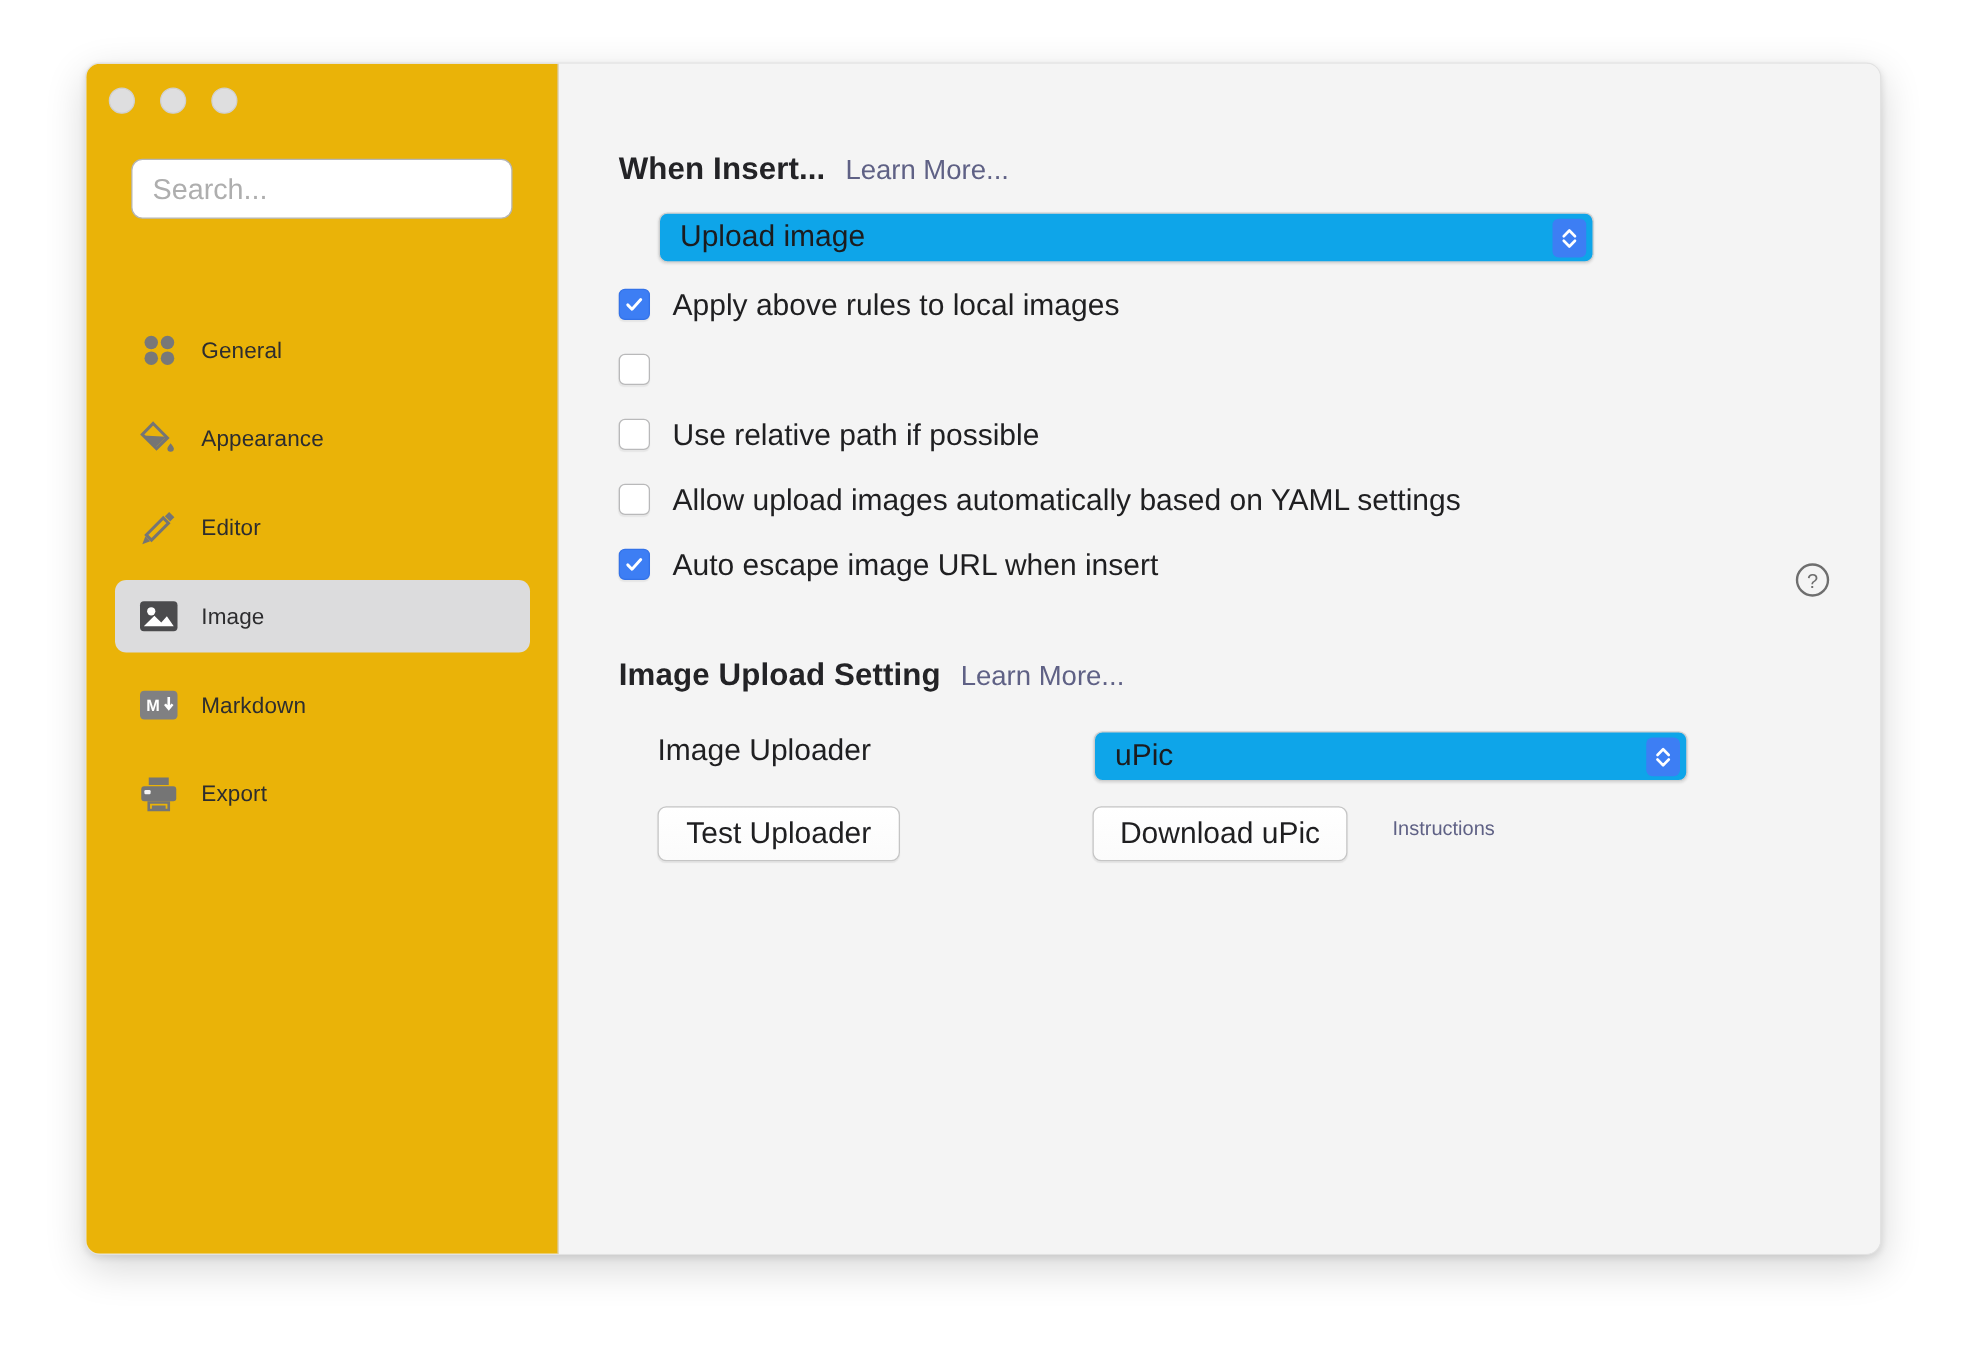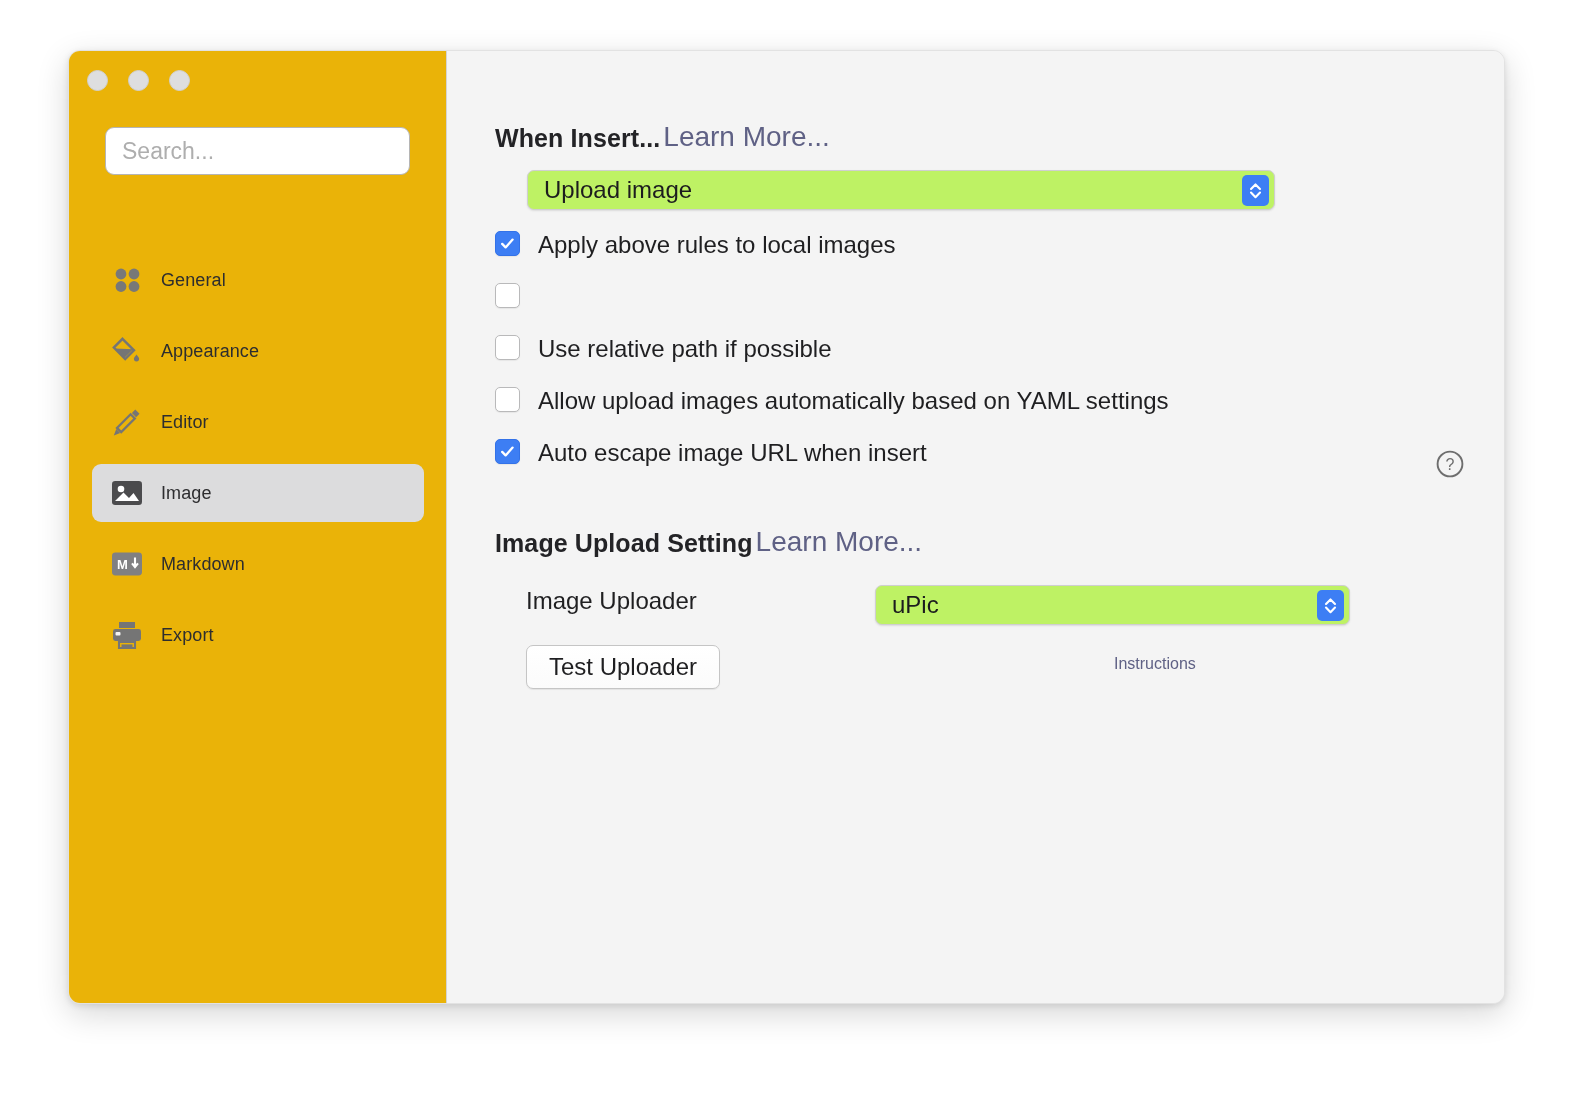--- a/index.html
+++ b/index.html
@@ -117,39 +117,39 @@
   
   #content {
     flex: 1 1 auto;
     background: #f4f4f4;
     position: relative;
   }
 
   .section-head {
     position: absolute;
     display: flex;
-    align-items: flex-end;
-    gap: 3px;
+    align-items: center;
+    gap: 16px;
   }
   .section-title {
     font-size: 25px;
     font-weight: bold;
     color: #232326;
     letter-spacing: 0.1px;
   }
   .learn-link {
-    font-size: 28px;
+    font-size: 22px;
     color: #5f6185;
     cursor: default;
   }
 
   .popup {
     position: absolute;
     box-sizing: border-box;
-    background: #bef264;
+    background: #0ea5e9;
     border: 1px solid #cfcfcf;
     border-radius: 7px;
     box-shadow: 0 1px 2px rgba(0,0,0,0.10);
     display: flex;
     align-items: center;
   }
   .popup-value {
     font-size: 24px;
     color: #1c1c1e;
     padding-left: 16px;
@@ -414,18 +414,19 @@
         <span class="stepper">
           <svg width="15" height="19" viewBox="0 0 15 19">
             <path d="M3 8 L7.5 3.4 L12 8" stroke="#ffffff" stroke-width="2.1" fill="none" stroke-linecap="round" stroke-linejoin="round"></path>
             <path d="M3 11.6 L7.5 16.2 L12 11.6" stroke="#ffffff" stroke-width="2.1" fill="none" stroke-linecap="round" stroke-linejoin="round"></path>
           </svg>
         </span>
       </div>
 
       <div class="pushbtn" style="left:79px; top:594px; width:194px; height:44px;">Test Uploader</div>
 
+      <div class="pushbtn" style="left:427px; top:594px; width:204px; height:44px;">Download uPic</div>
 
       <span class="plain-link" style="left:638px; top:604px;">Instructions</span>
 
     </div>
   </div>
 </div>
 
 </body></html>

